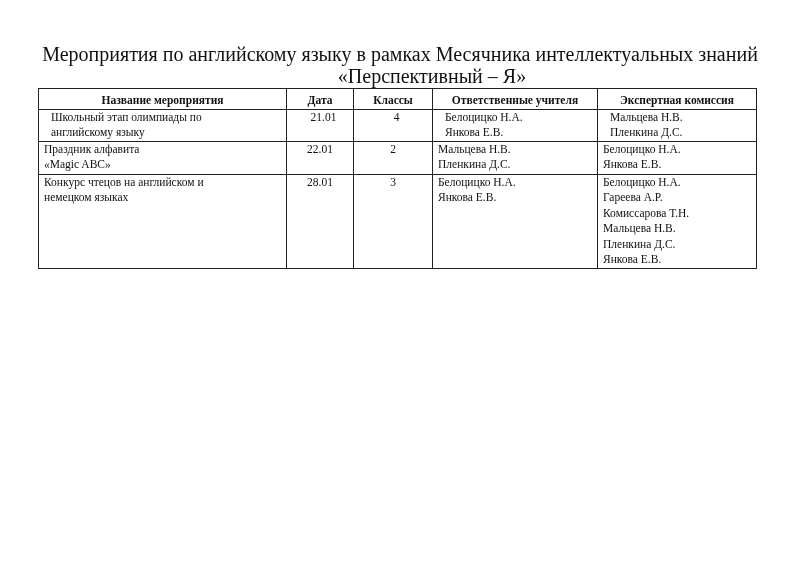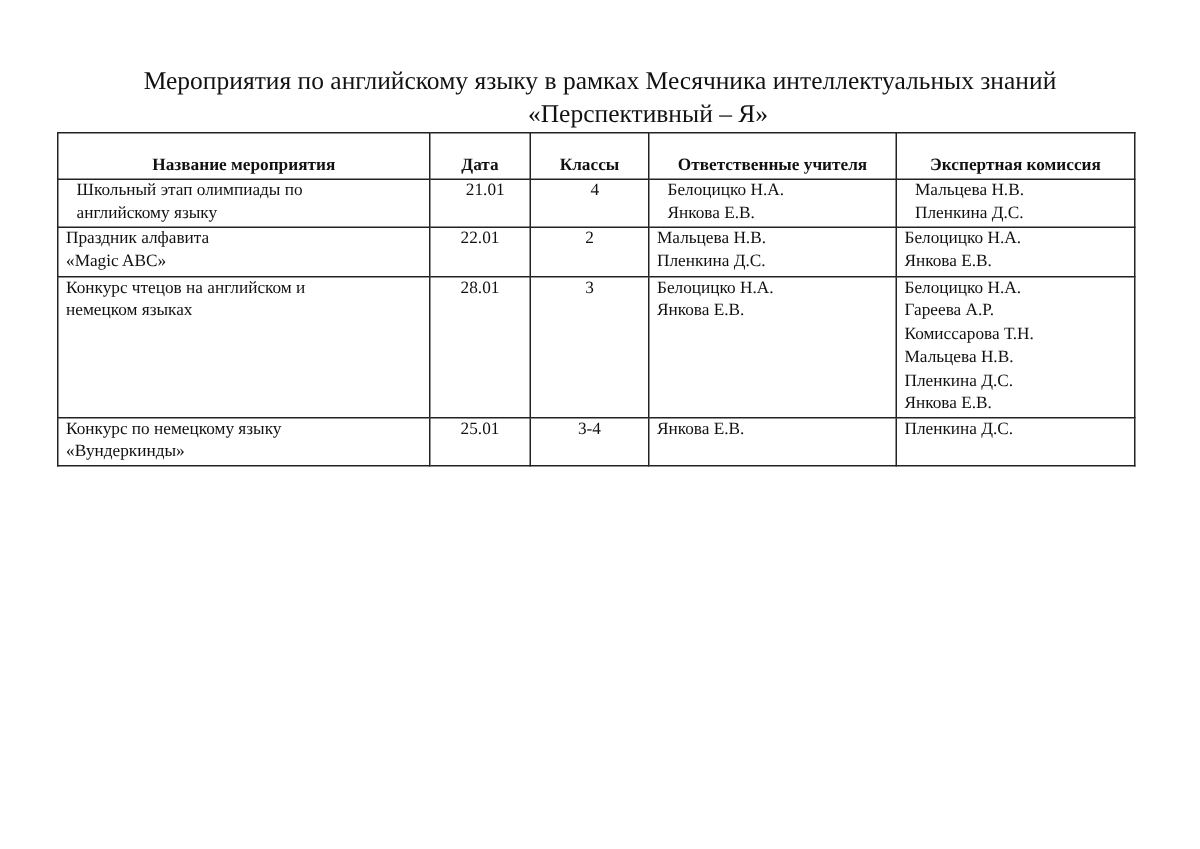--- a/index.html
+++ b/index.html
@@ -1,25 +1,25 @@
 <!DOCTYPE html>
 <html><head>
 <meta charset="utf-8">
 <style>
   html, body { margin: 0; padding: 0; background: #ffffff; }
   body { width: 800px; height: 566px; position: relative; overflow: hidden;
          font-family: "Liberation Serif", "DejaVu Serif", serif; color: #111; }
   .title { position: absolute; left: 0; width: 800px; text-align: center;
-           font-size: 17px; line-height: 22px; }
+           font-size: 20px; line-height: 22px; }
   .title.l1 { top: 43px; }
   .title.l2 { top: 65px; padding-left: 32px; }
   table { position: absolute; left: 38px; top: 88px; border-collapse: collapse;
           table-layout: fixed; width: 718px; font-size: 11.5px; line-height: 15.5px; }
   th, td { border: 1px solid #222; vertical-align: top; padding: 0 5px; }
-  th { font-weight: bold; text-align: center; height: 15px; padding-top: 14px; font-family: Liberation Serif, serif; }
+  th { font-weight: bold; text-align: center; height: 15px; padding-top: 4px; font-family: Liberation Serif, serif; }
   td.center { text-align: center; margin-top: 40px; }
   td .line { display: block; white-space: nowrap; }
   col.c1 { width: 248px; } col.c2 { width: 67px; } col.c3 { width: 79px; }
   col.c4 { width: 165px; } col.c5 { width: 159px; }
   tr.r1 td { height: 31px; padding-left: 12px; } tr.r2 td { height: 32px; } tr.r3 td { height: 93px; }
   tr.r4 td { height: 31px; } tr.r5 td { height: 31px; }
 </style>
 </head>
 <body>
 
@@ -89,28 +89,14 @@
       </td>
       <td>
         <span class="line">Белоцицко Н.А.</span>
         <span class="line">Гареева А.Р.</span>
         <span class="line">Комиссарова Т.Н.</span>
         <span class="line">Мальцева Н.В.</span>
         <span class="line">Пленкина Д.С.</span>
         <span class="line">Янкова Е.В.</span>
       </td>
     </tr>
-    <tr class="r4">
-      <td>
-        <span class="line">Конкурс по немецкому языку</span>
-        <span class="line">«Вундеркинды»</span>
-      </td>
-      <td class="center">25.01</td>
-      <td class="center">3-4</td>
-      <td>
-        <span class="line">Янкова Е.В.</span>
-      </td>
-      <td>
-        <span class="line">Пленкина Д.С.</span>
-      </td>
-    </tr>
   </tbody>
 </table>
 
 </body></html>

